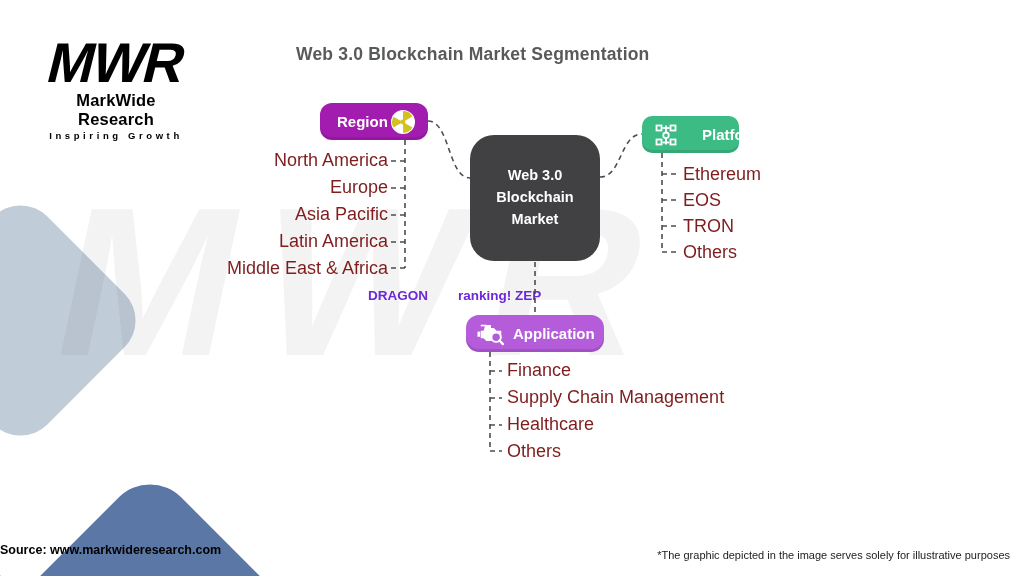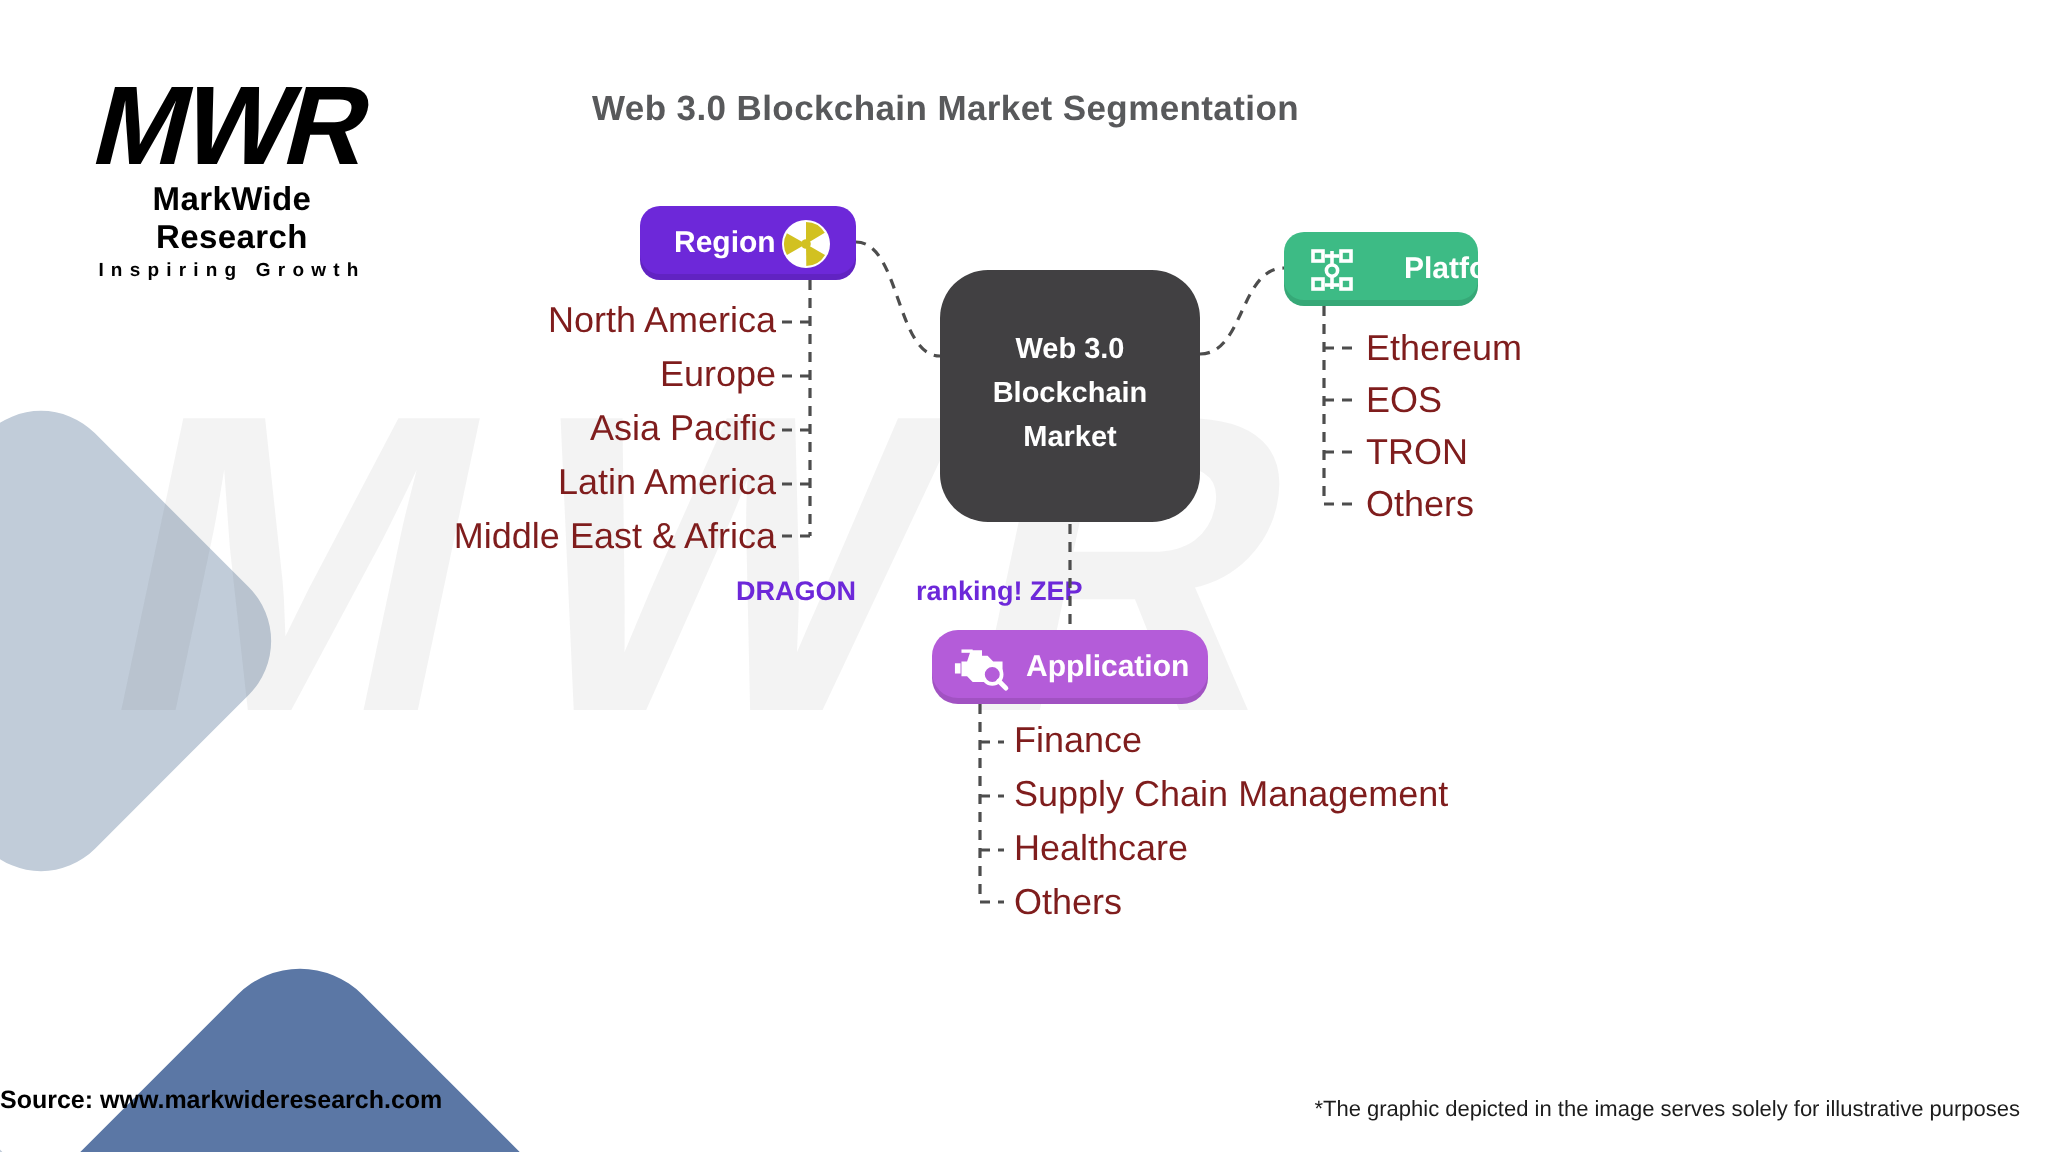--- a/index.html
+++ b/index.html
@@ -115,21 +115,21 @@
         <path d="M490,398 L502,398"></path>
       <path d="M490,425 L502,425"></path>
         <path d="M490,451 L502,451"></path>
     </g>
   </svg>
 
   <div id="center-node" style="background-color: rgb(65, 64, 66);">Web 3.0
 Blockchain
 Market</div>
 
-  <div class="pill" id="pill-region" style="background-color: #6d28d9;">
+  <div class="pill" id="pill-region" style="background-color: #a21caf; border-radius: 12px;">
     <span>Region</span>
     <span class="icon" style="color: rgb(210, 193, 32);">
       <svg width="26" height="26" viewBox="0 0 26 26">
         <circle cx="13" cy="13" r="12" fill="#ffffff"></circle>
         <g fill="currentColor">
           <path d="M13,13 L13,2 A11,11 0 0 1 22.4,7.4 Z"></path>
           <path d="M13,13 L13,2 A11,11 0 0 1 22.4,7.4 Z" transform="rotate(120 13 13)"></path>
           <path d="M13,13 L13,2 A11,11 0 0 1 22.4,7.4 Z" transform="rotate(240 13 13)"></path>
           <circle cx="13" cy="13" r="2.4"></circle>
         </g>

